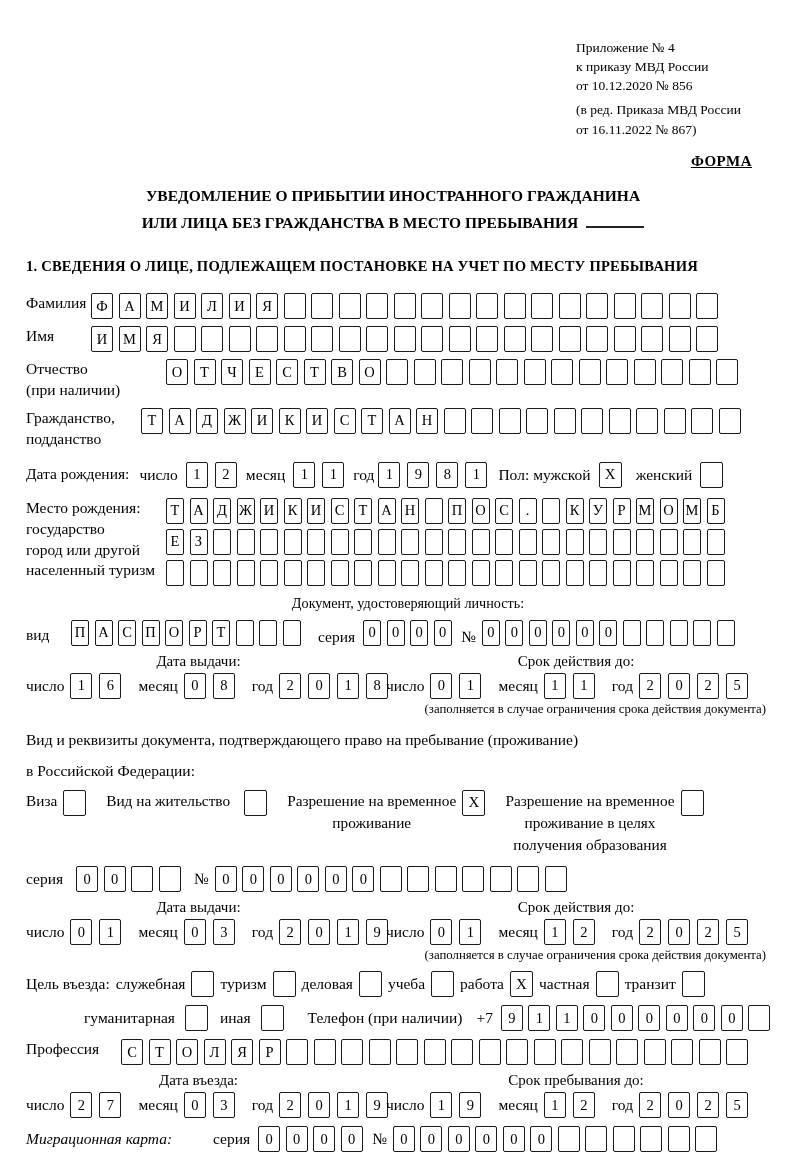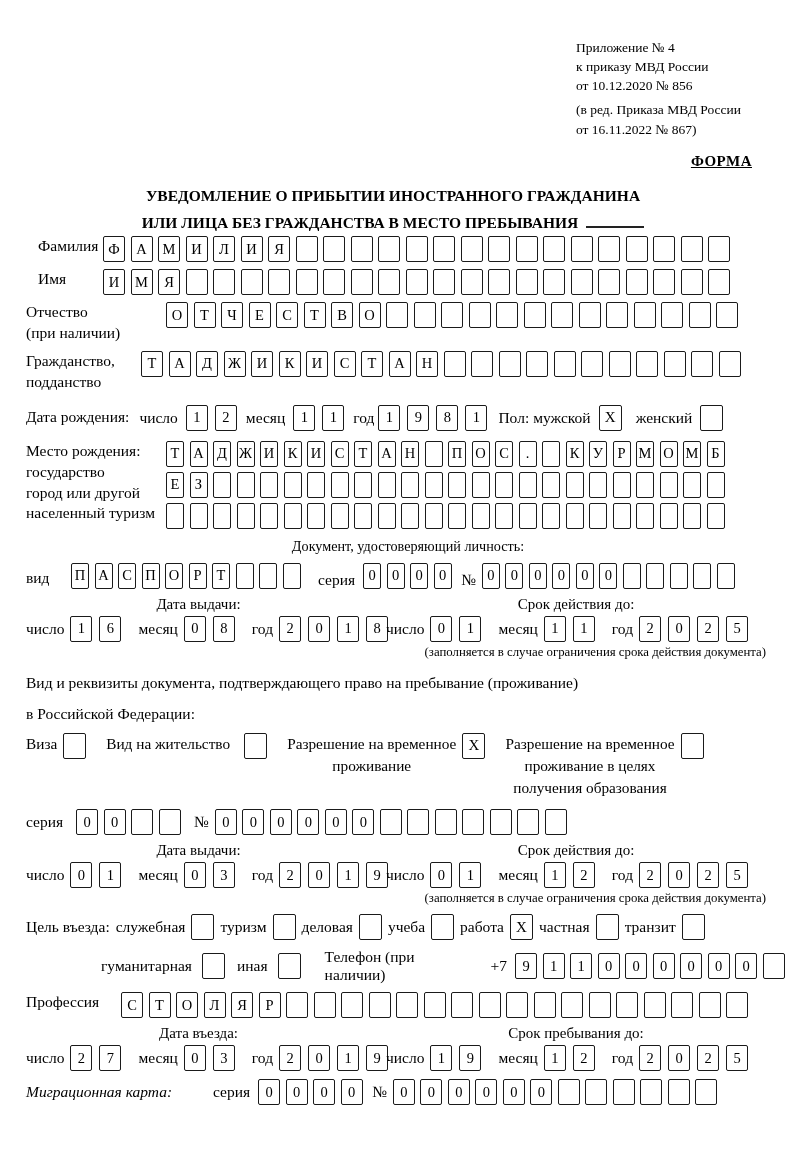--- a/index.html
+++ b/index.html
@@ -25,21 +25,21 @@
           border:1.6px solid #1a1a1a; border-radius:2px;
           display:flex; align-items:center; justify-content:center; font-size:14.5px; }
   .narrow .cell { width:18px; margin-right:5.5px; }
   .digits .cell { margin-right:7px; }
 
   .checkbox { box-sizing:border-box; flex:none; width:23px; height:26px; border:1.6px solid #1a1a1a;
               border-radius:2px; display:inline-flex; align-items:center; justify-content:center;
               font-size:15px; margin:0 6px; }
 
   
-  .w65 { width:65px;margin-left:12px; } .w115 { width:115px; } .w140 { width:140px; } .w95 { width:95px; }
+  .w65 { width:65px; } .w115 { width:115px; } .w140 { width:140px; } .w95 { width:95px; }
 
   .stack { display:flex; flex-direction:column; }
   .stack .cells { margin-bottom:5px; }
 
   .doc-heading { text-align:center; font-weight:normal; font-size:14.2px; margin:4px 0 8px 0; }
 
   .inline-lbl { font-size:15.5px; margin:0 8px 0 2px; }
   .num-lbl { font-size:15.5px; margin:0 6px 0 4px; }
 
   
@@ -55,21 +55,21 @@
 
   .intro { font-size:15.5px; line-height:1.9; margin-bottom:2px; }
 
   .opts { display:flex; align-items:flex-start; margin:4px 0 10px 0; }
   .opt { display:flex; align-items:flex-start; margin-right:14px; }
   .opt .olbl { font-size:15.3px; line-height:1.45; }
   .opt .center { text-align:center; }
 
   .purposes { display:flex; align-items:center; margin-bottom:8px; flex-wrap:nowrap; }
   .purposes .plbl { font-size:15.5px; }
-  .indent75 { margin-left:75px; }
+  .indent75 { margin-left:58px; }
 
   .phone-lbl { font-size:15.5px; margin:0 14px 0 18px; }
   .plus { font-size:15.5px; margin-right:8px; }
 </style>
 </head>
 <body>
 
 <div class="page">
 
   <div class="appendix">
@@ -80,20 +80,21 @@
     <div>от 16.11.2022 № 867)</div>
   </div>
 
   <div class="forma">ФОРМА</div>
 
   <div class="title">
     <div>УВЕДОМЛЕНИЕ О ПРИБЫТИИ ИНОСТРАННОГО ГРАЖДАНИНА</div>
     <div><span>ИЛИ ЛИЦА БЕЗ ГРАЖДАНСТВА В МЕСТО ПРЕБЫВАНИЯ</span><span class="uline"></span></div>
   </div>
 
+  <div class="sec-heading">1. СВЕДЕНИЯ О ЛИЦЕ, ПОДЛЕЖАЩЕМ ПОСТАНОВКЕ НА УЧЕТ ПО МЕСТУ ПРЕБЫВАНИЯ</div>
 
   <div class="frow">
     <div class="lbl w65">Фамилия</div>
     <div class="cells">
         <span class="cell">Ф</span>
         <span class="cell">А</span>
         <span class="cell">М</span>
         <span class="cell">И</span>
         <span class="cell">Л</span>
         <span class="cell">И</span>

